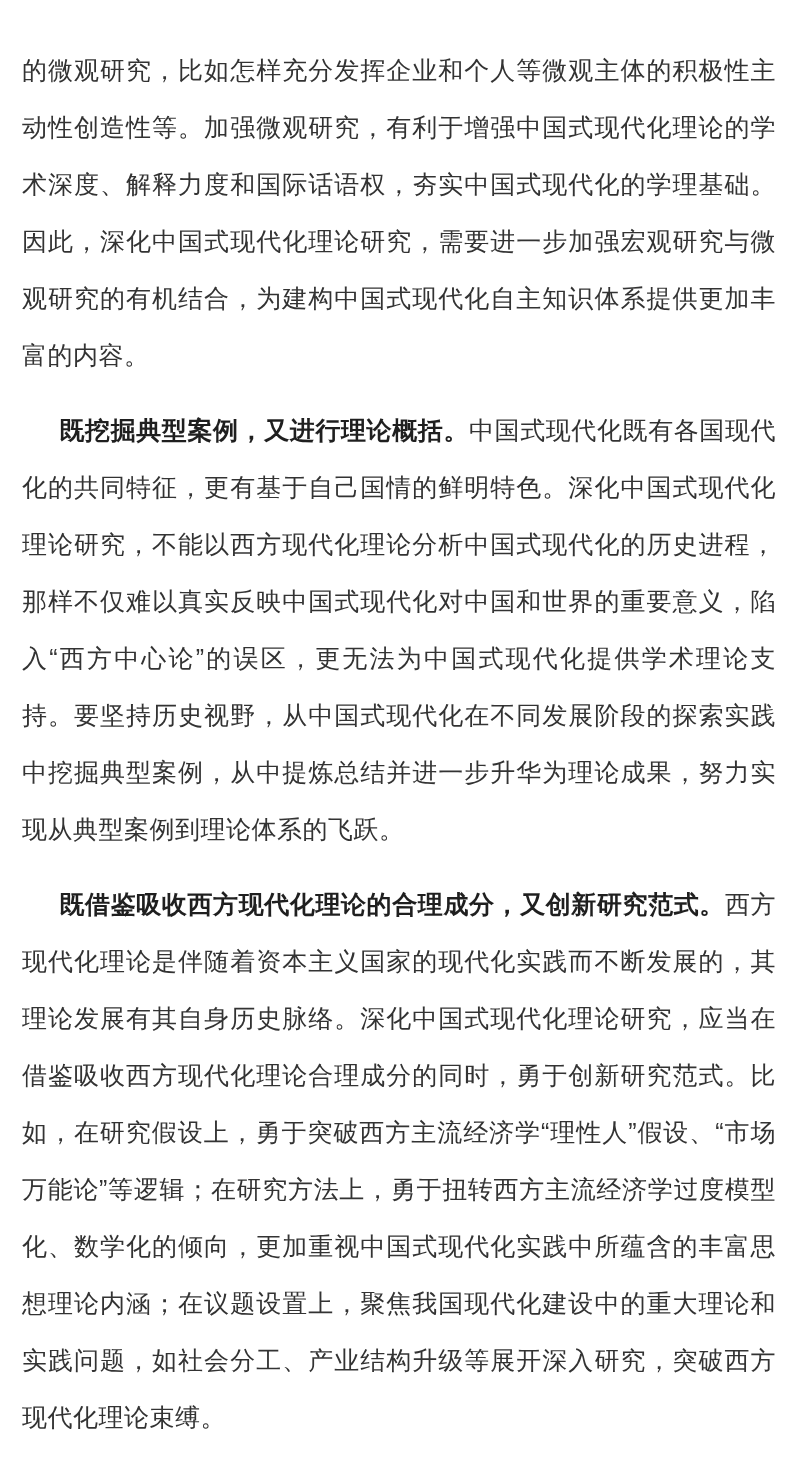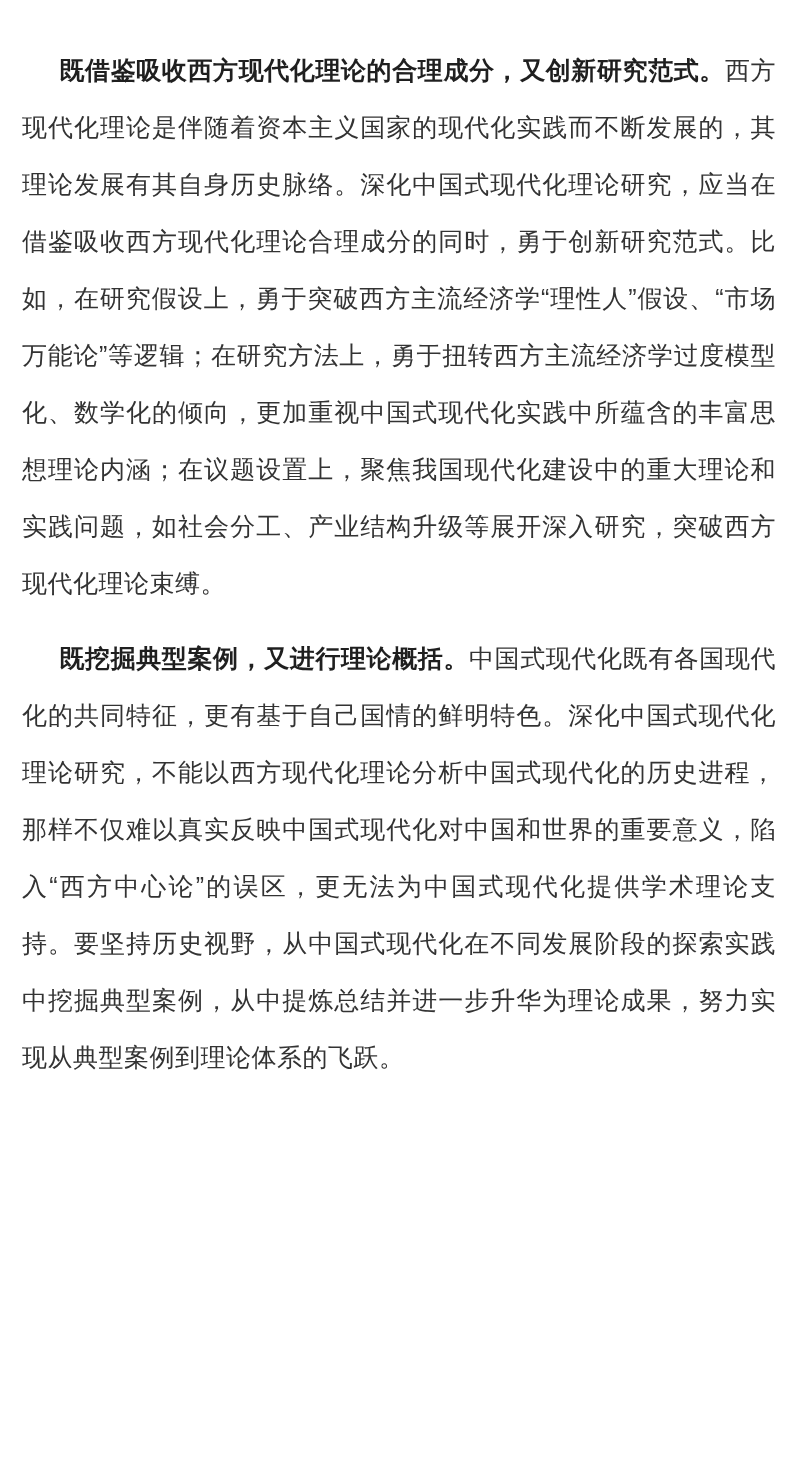--- a/index.html
+++ b/index.html
@@ -31,18 +31,19 @@
   .paragraph-lead {
     font-weight: bold;
     color: #1f1f1f;
   }
 </style>
 </head>
 <body>
 
 <div class="doc-page">
 
+  <p class="body-paragraph"><span class="paragraph-text">的微观研究，比如怎样充分发挥企业和个人等微观主体的积极性主动性创造性等。加强微观研究，有利于增强中国式现代化理论的学术深度、解释力度和国际话语权，夯实中国式现代化的学理基础。因此，深化中国式现代化理论研究，需要进一步加强宏观研究与微观研究的有机结合，为建构中国式现代化自主知识体系提供更加丰富的内容。</span></p>
+
+  <p class="body-paragraph indented"><span class="paragraph-lead">既挖掘典型案例，又进行理论概括。</span><span class="paragraph-text">中国式现代化既有各国现代化的共同特征，更有基于自己国情的鲜明特色。深化中国式现代化理论研究，不能以西方现代化理论分析中国式现代化的历史进程，那样不仅难以真实反映中国式现代化对中国和世界的重要意义，陷入“西方中心论”的误区，更无法为中国式现代化提供学术理论支持。要坚持历史视野，从中国式现代化在不同发展阶段的探索实践中挖掘典型案例，从中提炼总结并进一步升华为理论成果，努力实现从典型案例到理论体系的飞跃。</span></p>
 
   <p class="body-paragraph indented"><span class="paragraph-lead">既借鉴吸收西方现代化理论的合理成分，又创新研究范式。</span><span class="paragraph-text">西方现代化理论是伴随着资本主义国家的现代化实践而不断发展的，其理论发展有其自身历史脉络。深化中国式现代化理论研究，应当在借鉴吸收西方现代化理论合理成分的同时，勇于创新研究范式。比如，在研究假设上，勇于突破西方主流经济学“理性人”假设、“市场万能论”等逻辑；在研究方法上，勇于扭转西方主流经济学过度模型化、数学化的倾向，更加重视中国式现代化实践中所蕴含的丰富思想理论内涵；在议题设置上，聚焦我国现代化建设中的重大理论和实践问题，如社会分工、产业结构升级等展开深入研究，突破西方现代化理论束缚。</span></p>
-
-  <p class="body-paragraph indented"><span class="paragraph-lead">既挖掘典型案例，又进行理论概括。</span><span class="paragraph-text">中国式现代化既有各国现代化的共同特征，更有基于自己国情的鲜明特色。深化中国式现代化理论研究，不能以西方现代化理论分析中国式现代化的历史进程，那样不仅难以真实反映中国式现代化对中国和世界的重要意义，陷入“西方中心论”的误区，更无法为中国式现代化提供学术理论支持。要坚持历史视野，从中国式现代化在不同发展阶段的探索实践中挖掘典型案例，从中提炼总结并进一步升华为理论成果，努力实现从典型案例到理论体系的飞跃。</span></p>
 
 </div>
 
 </body></html>

